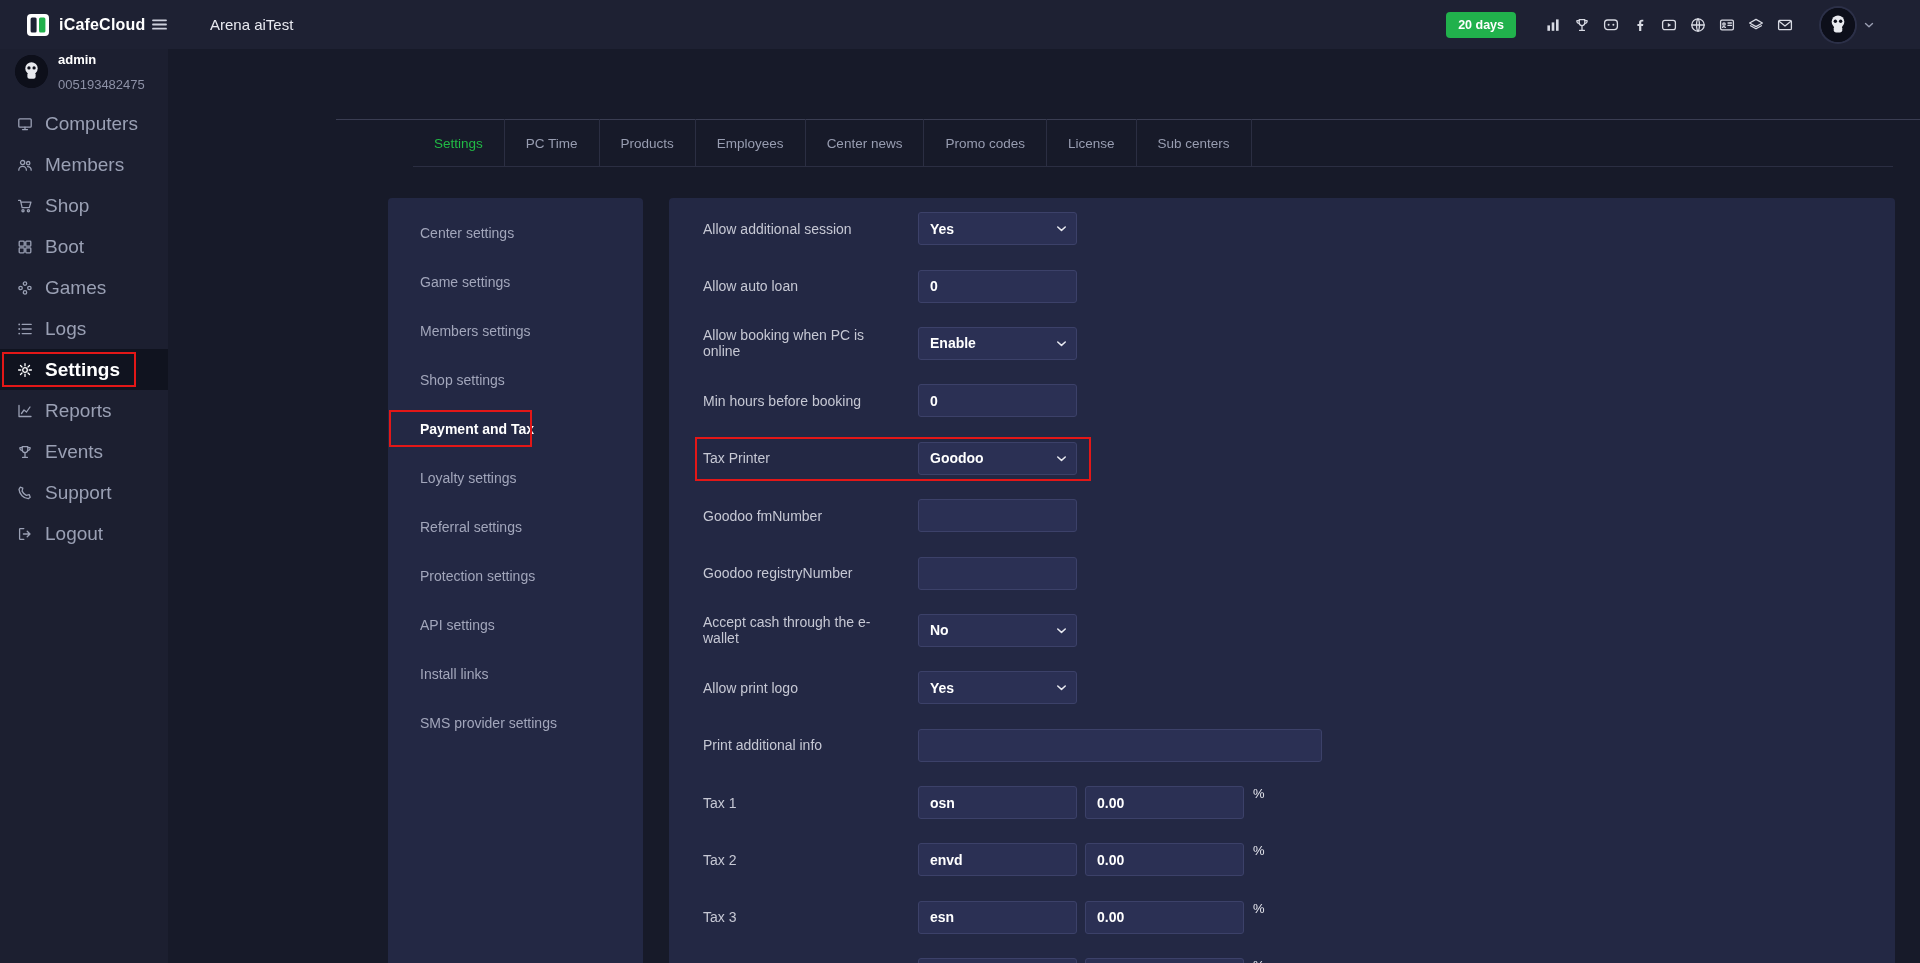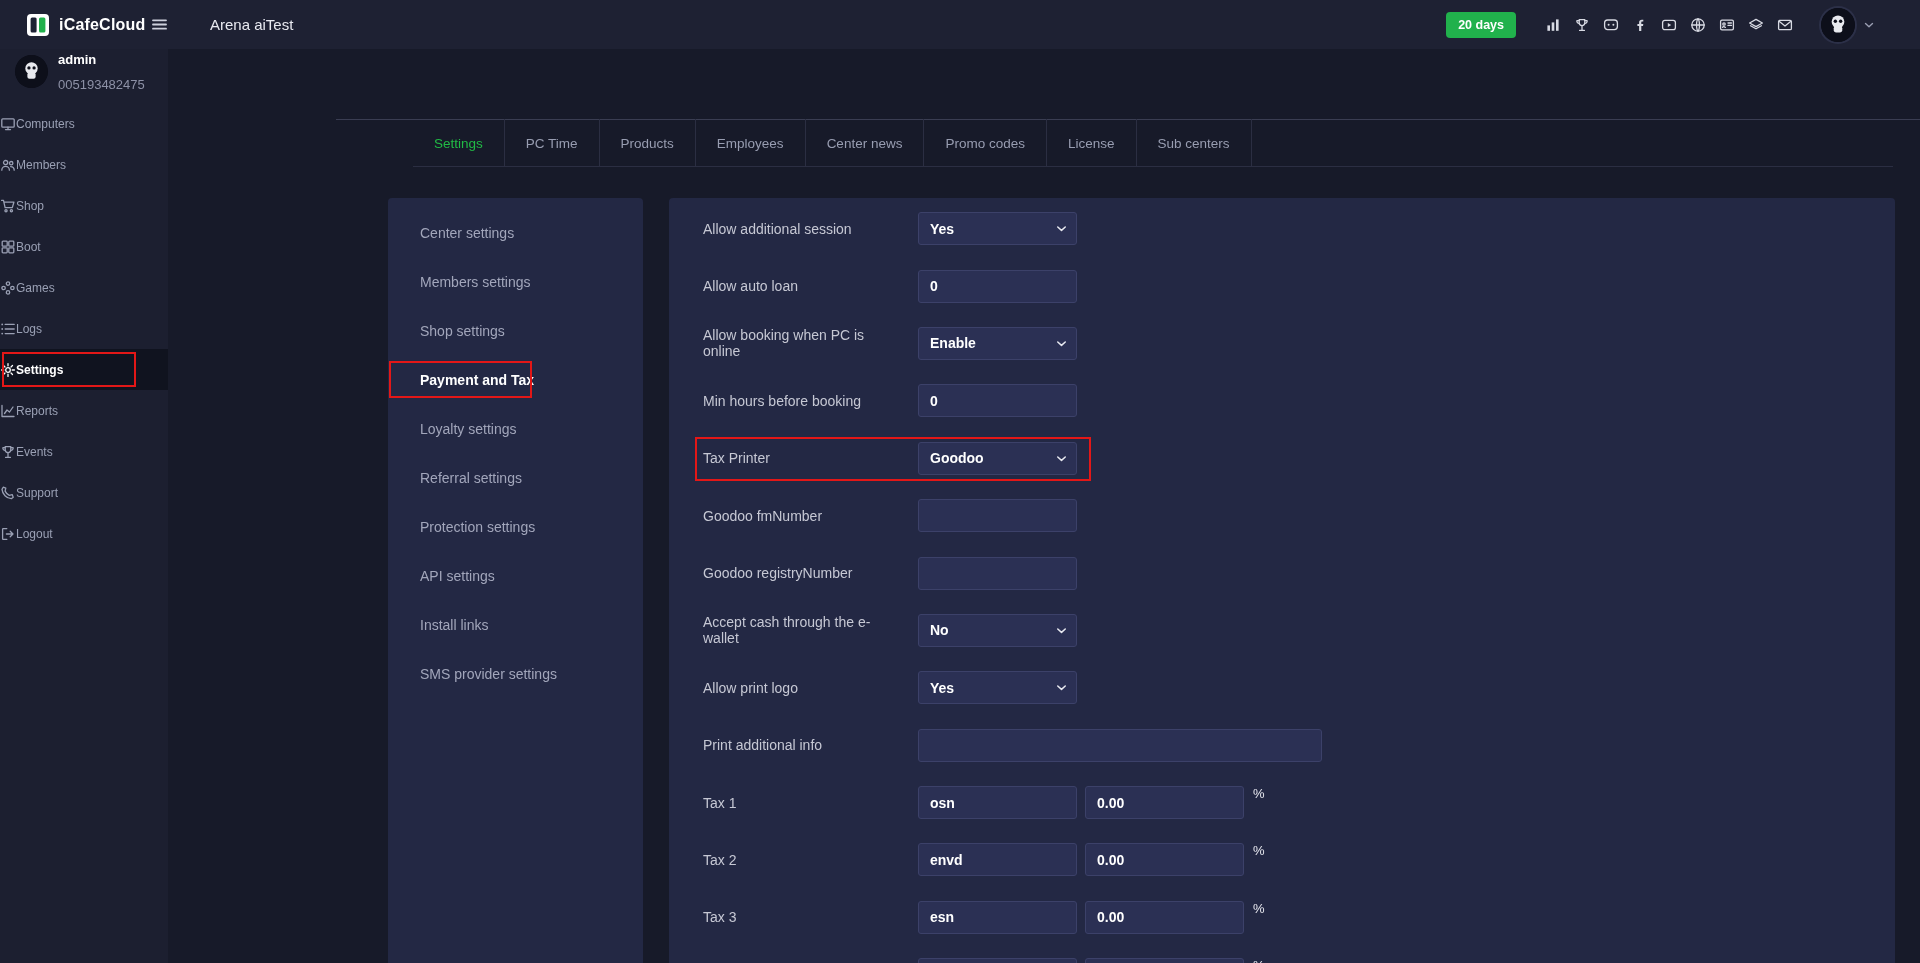--- a/index.html
+++ b/index.html
@@ -27,22 +27,22 @@
   .avatar { border-radius:50%; overflow:hidden; background:#0d0f1a; }
   .tb-avatar { width:34px; height:34px; margin-left:22px; box-shadow:0 0 0 2px #2c3048; cursor:pointer; }
   .tb-chev { width:14px; height:14px; color:#9ca0b4; margin-left:7px; cursor:pointer; }
 
   
   .sidebar { position:absolute; left:0; top:37px; width:168px; bottom:0; background:#1c1f30; }
   .sb-user { display:flex; align-items:center; gap:10px; padding:16px 0 13px 15px; height:66px; cursor:pointer; }
   .sb-avatar { width:33px; height:33px; flex:0 0 auto; }
   .sb-name { font-size:13px; font-weight:700; color:#ffffff; }
   .sb-id { font-size:13px; color:#8d91a6; margin-top:10px; }
-  .sb-item { position:relative; height:41px; display:flex; align-items:center; gap:0;
-    color:#9aa0b4; font-size:12px; cursor:pointer; }
+  .sb-item { position:relative; height:41px; display:flex; align-items:center; gap:12px;
+    padding-left:17px; color:#9aa0b4; font-size:19px; cursor:pointer; }
   .sb-item .icn { width:16px; height:16px; flex:0 0 auto; }
   .sb-item.active { background:#10131f; color:#ffffff; font-weight:700; }
 
   
   .main { position:absolute; left:168px; top:49px; right:0; bottom:0; background:#171a29; }
   .main-topline { position:absolute; left:168px; right:0; top:70px; border-top:1px solid #3a3d52; z-index:3; }
 
   .tabbar { position:absolute; left:245px; top:70px; right:27px; height:48px;
     display:flex; border-bottom:1px solid #2b2e42; z-index:4; }
   .tab { padding:0 21px; height:48px; display:flex; align-items:center; color:#989db1;
@@ -303,20 +303,23 @@
       <div class="tab">
         <span>Sub centers</span>
       </div>
     </div>
 
   <section class="card nav-card" id="settings-nav">
       <div class="nav-item">
         <span>Center settings</span>
       </div>
       <div class="nav-item">
+        <span>Game settings</span>
+      </div>
+      <div class="nav-item">
         <span>Members settings</span>
       </div>
       <div class="nav-item">
         <span>Shop settings</span>
       </div>
       <div class="nav-item active">
         <span>Payment and Tax</span>
         <span class="hl-box nav-hl"></span>
       </div>
       <div class="nav-item">

